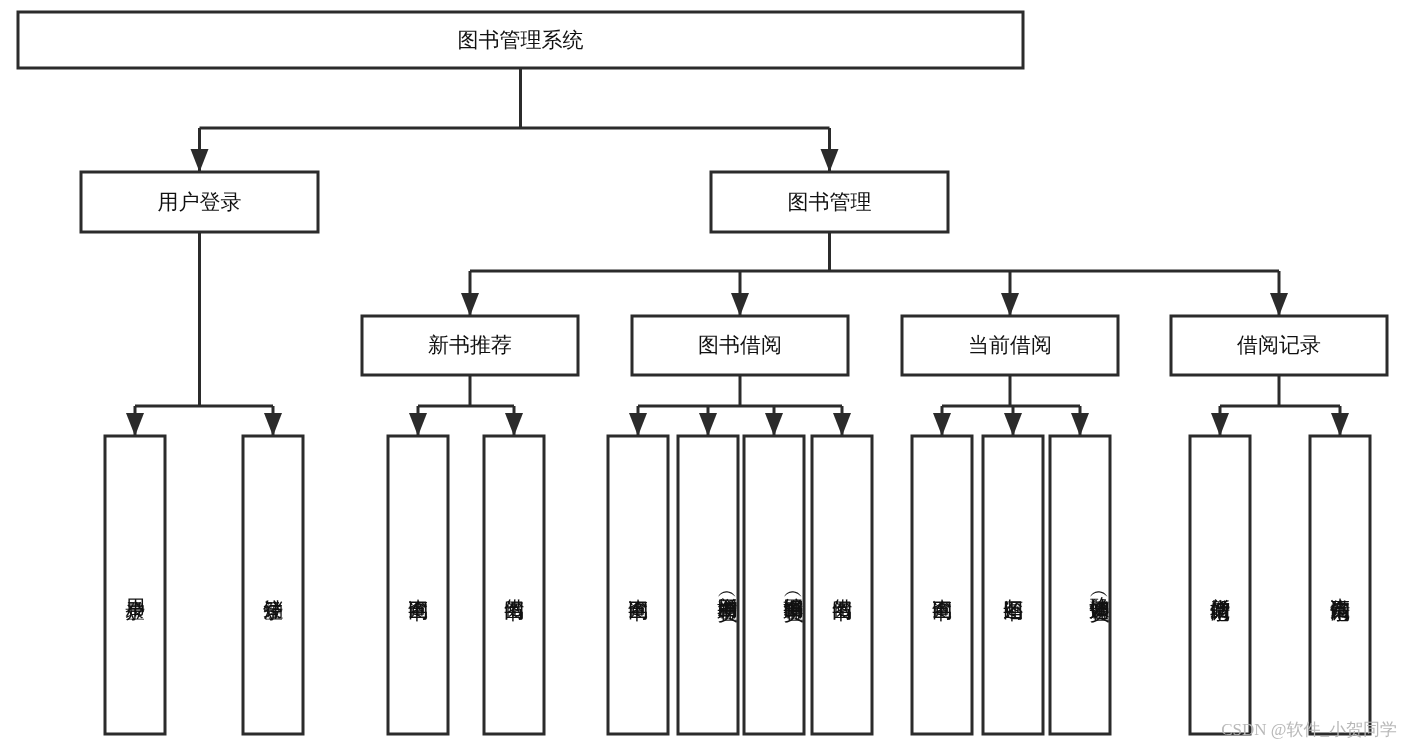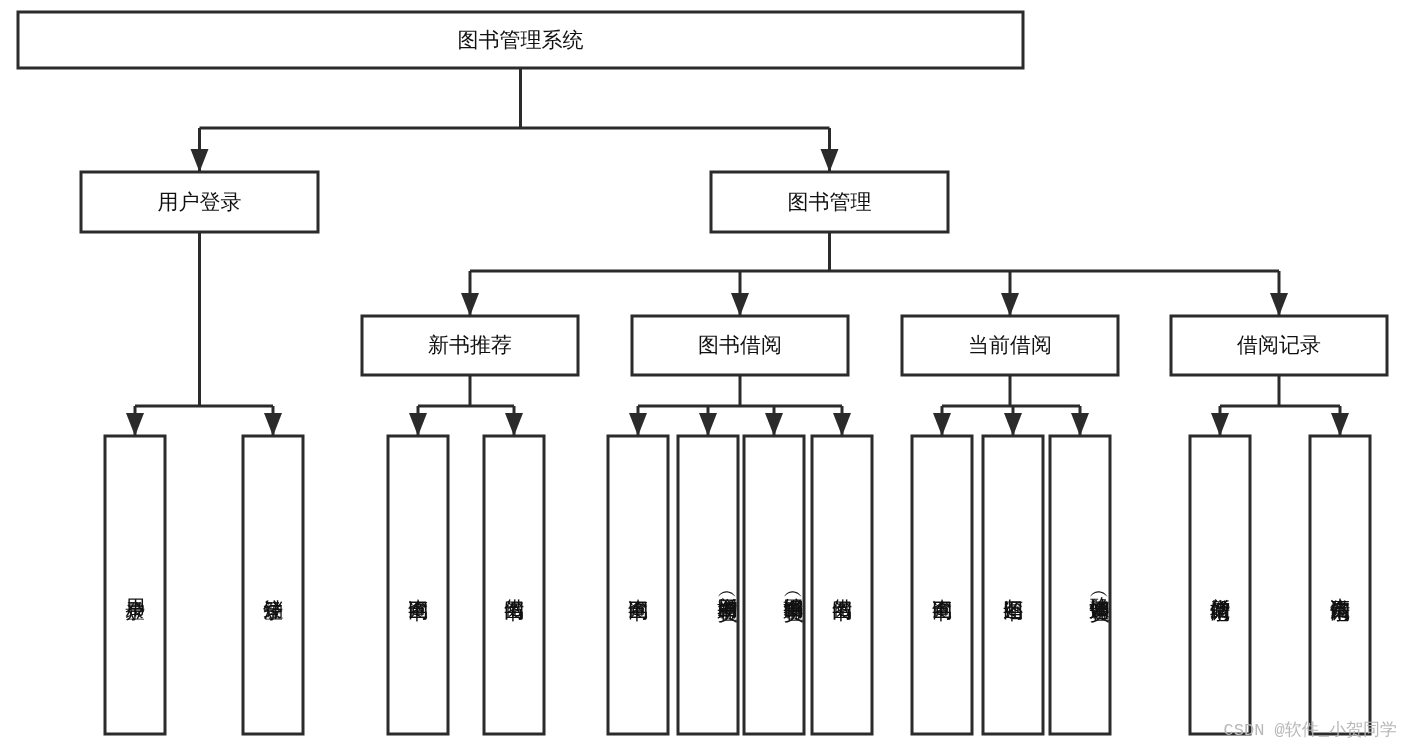--- a/index.html
+++ b/index.html
@@ -58,21 +58,21 @@
     line-height: 1.08;
     color: #111111;
     letter-spacing: 1px;
     white-space: nowrap;
     pointer-events: none;
   }
   .watermark {
     position: absolute;
     right: 8px;
     bottom: 6px;
-    font-family: Liberation Mono, monospace;
+    font-family: Liberation Serif, serif;
     font-size: 17px;
     color: #b8b8b8;
     white-space: nowrap;
     pointer-events: none;
   }
 </style>
 </head>
 <body>
 
 <div id="diagram-root">

